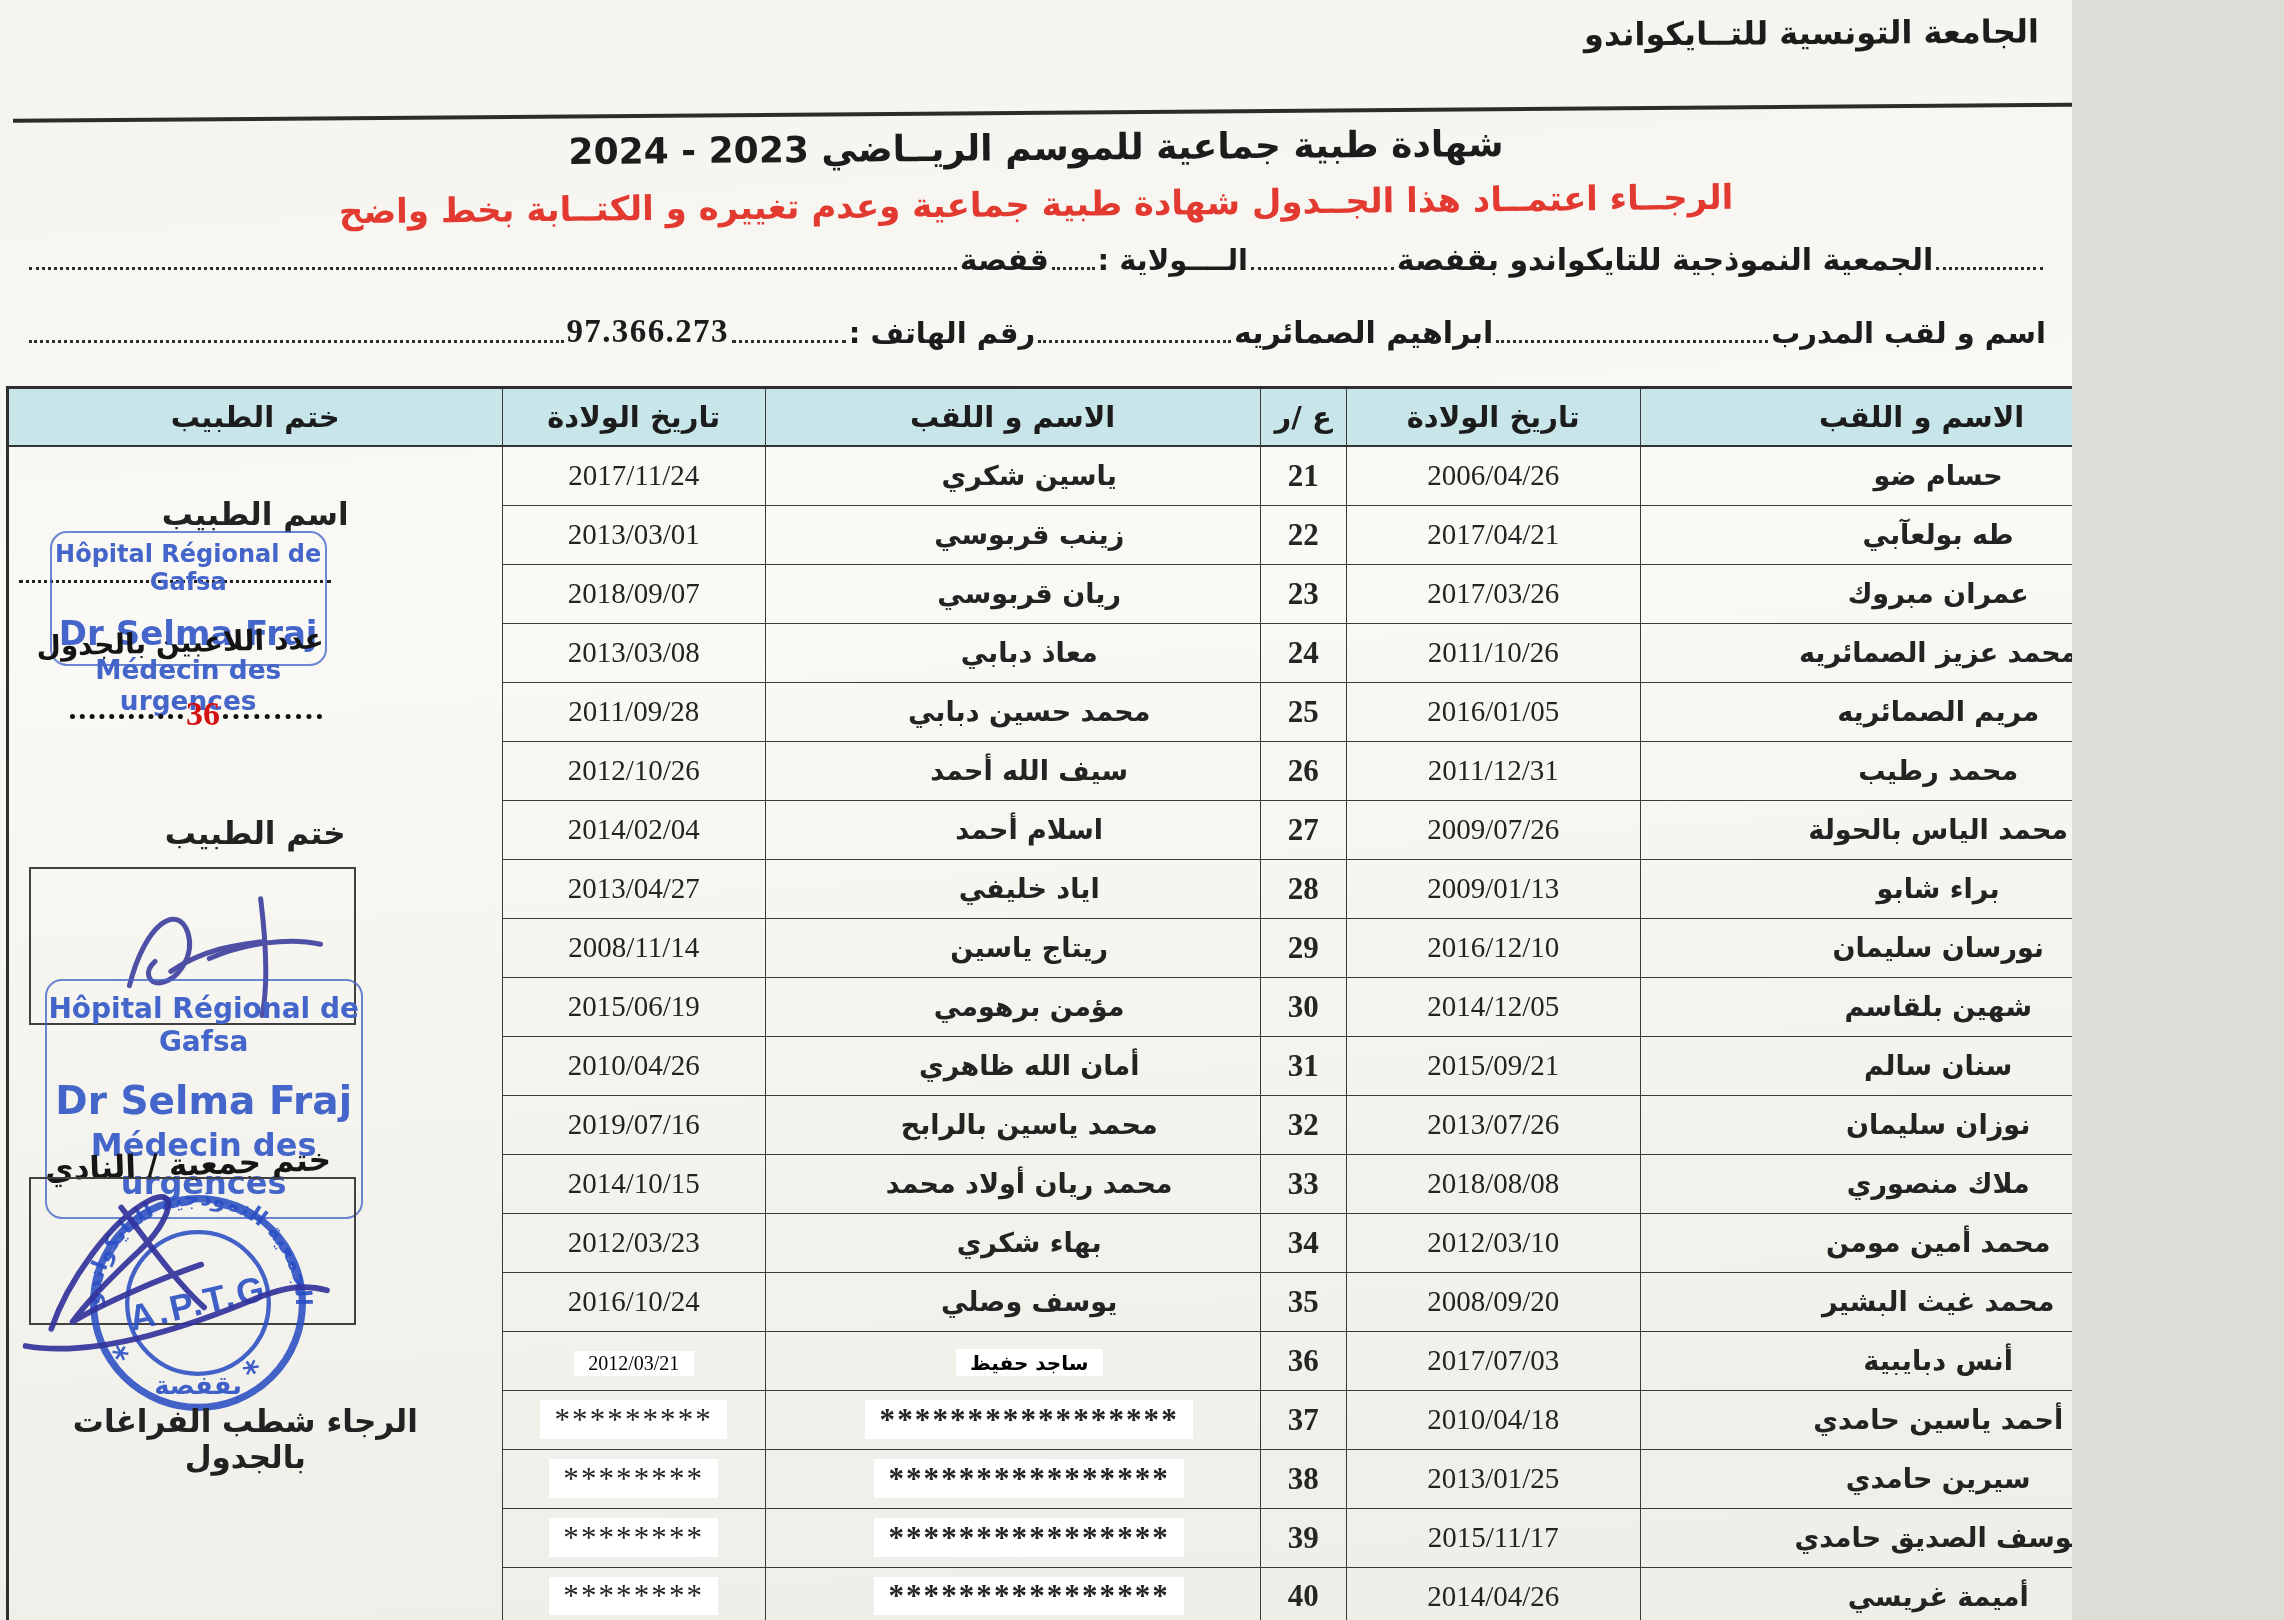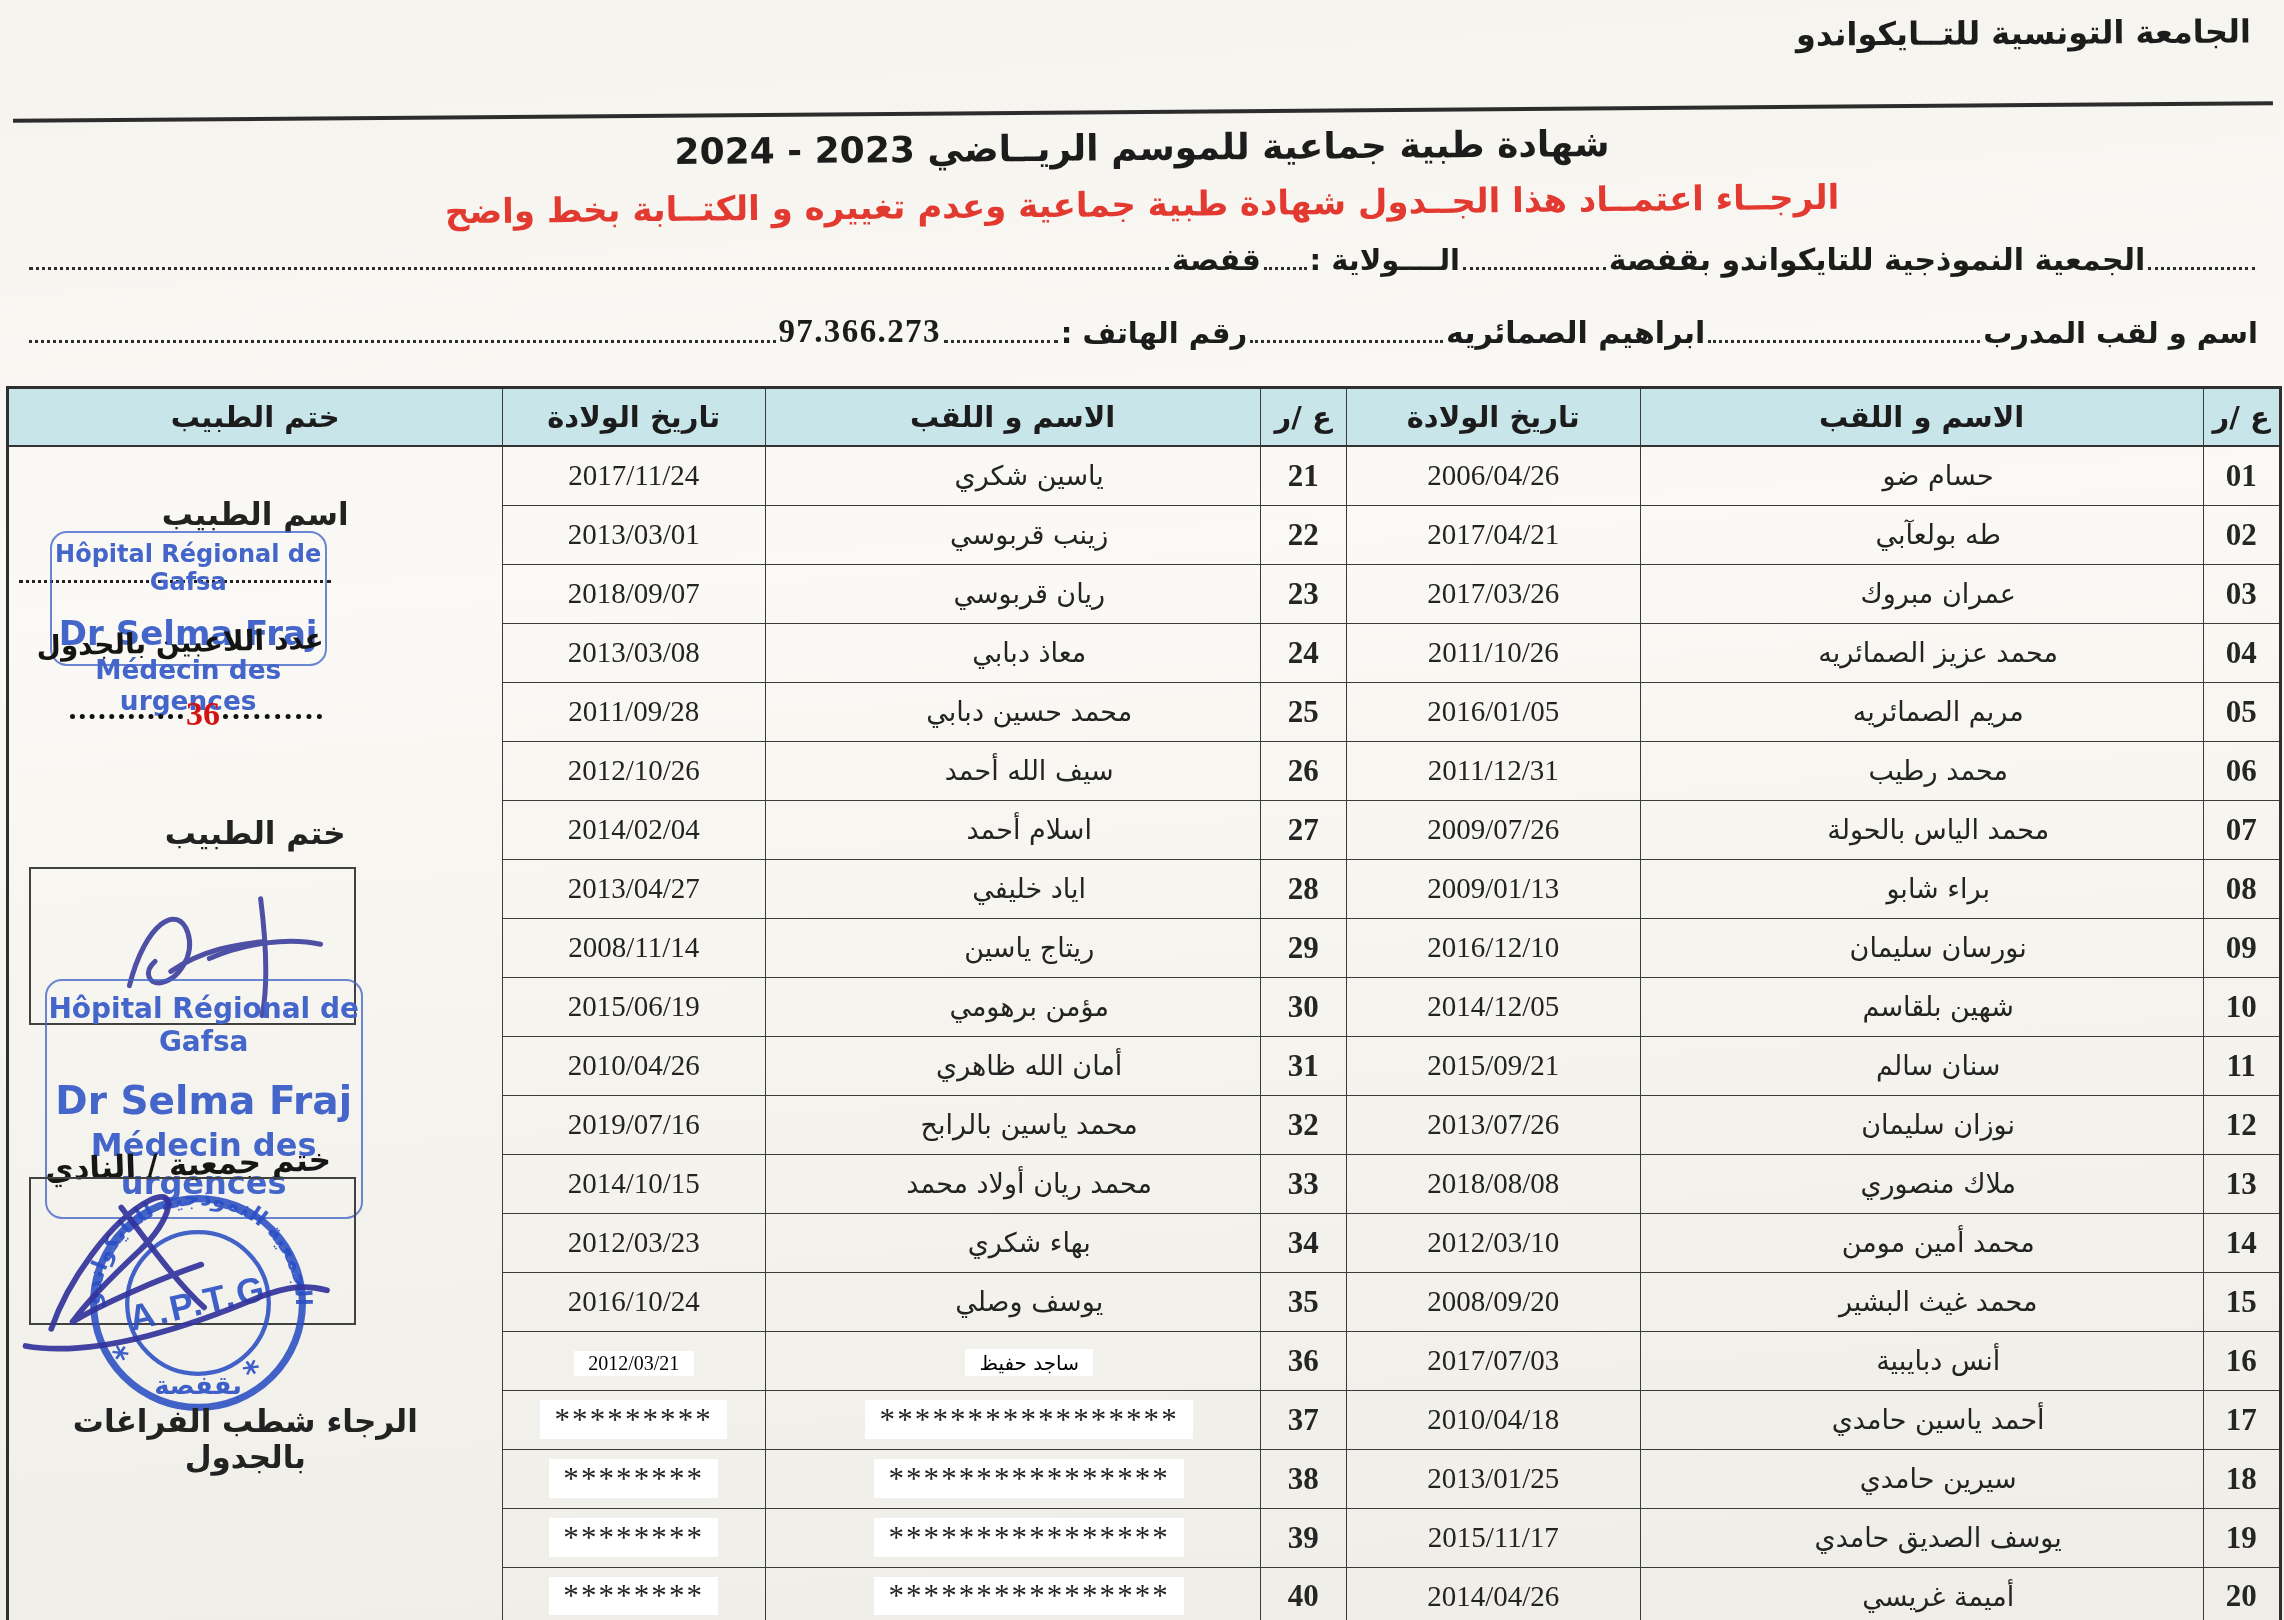--- a/index.html
+++ b/index.html
@@ -1,17 +1,17 @@
 <!DOCTYPE html>
 <html lang="ar" style="font-size:11.4px"><head>
 <meta charset="utf-8">
 <style>
   html,body{margin:0;padding:0;background:#dedcd6;}
   #canvas{
-    position:relative;width:2284px;height:1621px;overflow:hidden;
+    position:relative;width:2072px;height:1621px;overflow:hidden;
     background:linear-gradient(176deg,#f5f3ee 0%,#faf9f5 35%,#f4f2ec 70%,#efede7 100%);
     font-family:"DejaVu Sans",sans-serif;color:#1c1c1c;
   }
   
   .federation{position:absolute;top:14.3px;right:33px;font-size:32px;font-weight:bold;direction:rtl;transform:rotate(-.4deg);}
   .hr{position:absolute;top:110px;left:13px;width:2260px;height:4.3px;background:#2c2c2c;transform:rotate(-.45deg);}
   .doc-title{position:absolute;top:127px;left:0;width:100%;text-align:center;font-size:36px;font-weight:bold;direction:rtl;transform:rotate(-.5deg);}
   .doc-notice{position:absolute;top:184px;left:0;width:100%;text-align:center;font-size:34px;font-weight:bold;color:#e23a30;direction:rtl;transform:rotate(-.6deg);}
   
   .formline{position:absolute;right:26px;left:26px;display:flex;direction:rtl;align-items:flex-end;font-size:29px;font-weight:bold;}
@@ -19,21 +19,21 @@
   .dots{border-bottom:3.6px dotted #2e2e2e;height:5.7px;margin:0 2.9px 7.1px 2.9px;}
   .grow{flex:1 1 auto;}
   .fval{font-size:30px;}
   .phoneval{font-family:"Liberation Serif",serif;font-size:33px;letter-spacing:1.4px;}
   
   table{position:absolute;top:386px;left:5.7px;width:2273px;height:1228px;border-collapse:collapse;table-layout:fixed;direction:rtl;border:3.6px solid #2f2f2f;}
   th,td{border:1.4px solid #3b3b3b;text-align:center;vertical-align:middle;padding:0;overflow:hidden;}
   thead th{background:#c8e6ea;height:56px;font-size:29px;font-weight:bold;border-bottom:2.9px solid #333;}
   tbody tr{height:59px;}
   .numcell{font-family:"Liberation Serif",serif;font-weight:bold;font-size:31px;color:#252525;}
-  .namecell{font-size:27px;font-weight:normal;color:#232323;padding-left:33px;}
+  .namecell{font-size:27px;font-weight:bold;color:#232323;padding-left:33px;}
   .birthcell{font-family:"Liberation Serif",serif;font-weight:normal;font-size:29px;color:#232323;}
   .cv{display:inline-block;}
   .patch{background:#ffffff;padding:1.4px 14.3px;}
   .stars{font-family:"Liberation Serif",serif;letter-spacing:2.1px;font-size:31px;}
   .digital{font-size:20px;color:#000;}
   
   .stampcell{position:relative;vertical-align:top;}
   .stampcell .abs{position:absolute;}
   .lbl{width:100%;text-align:center;font-size:31px;font-weight:bold;direction:rtl;color:#222;}
   .bluestamp{border:2.9px solid rgba(66,100,200,.78);border-radius:17px;color:#4465c9;text-align:center;background:transparent;}

